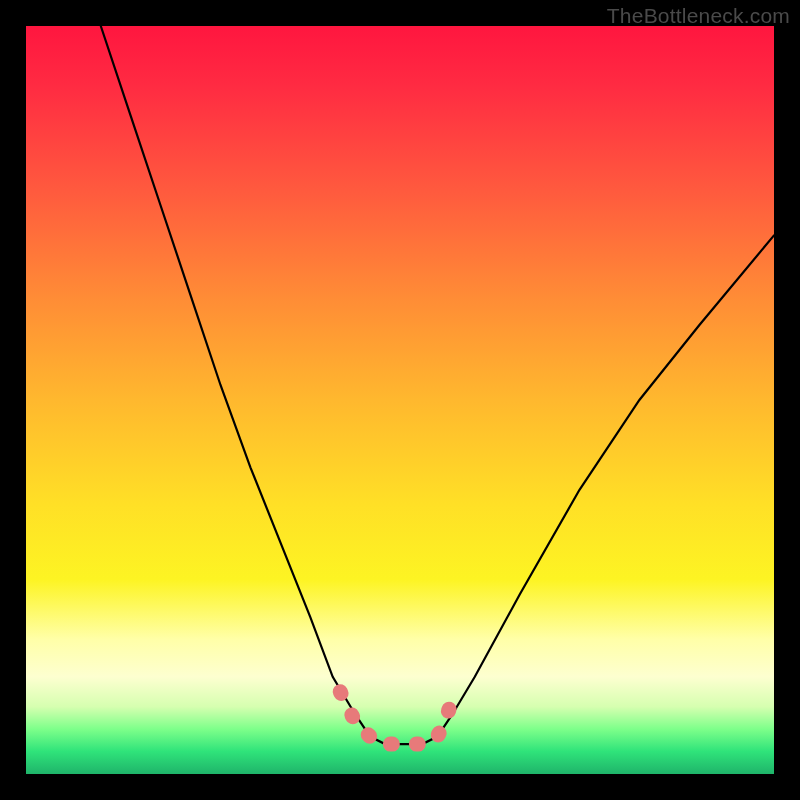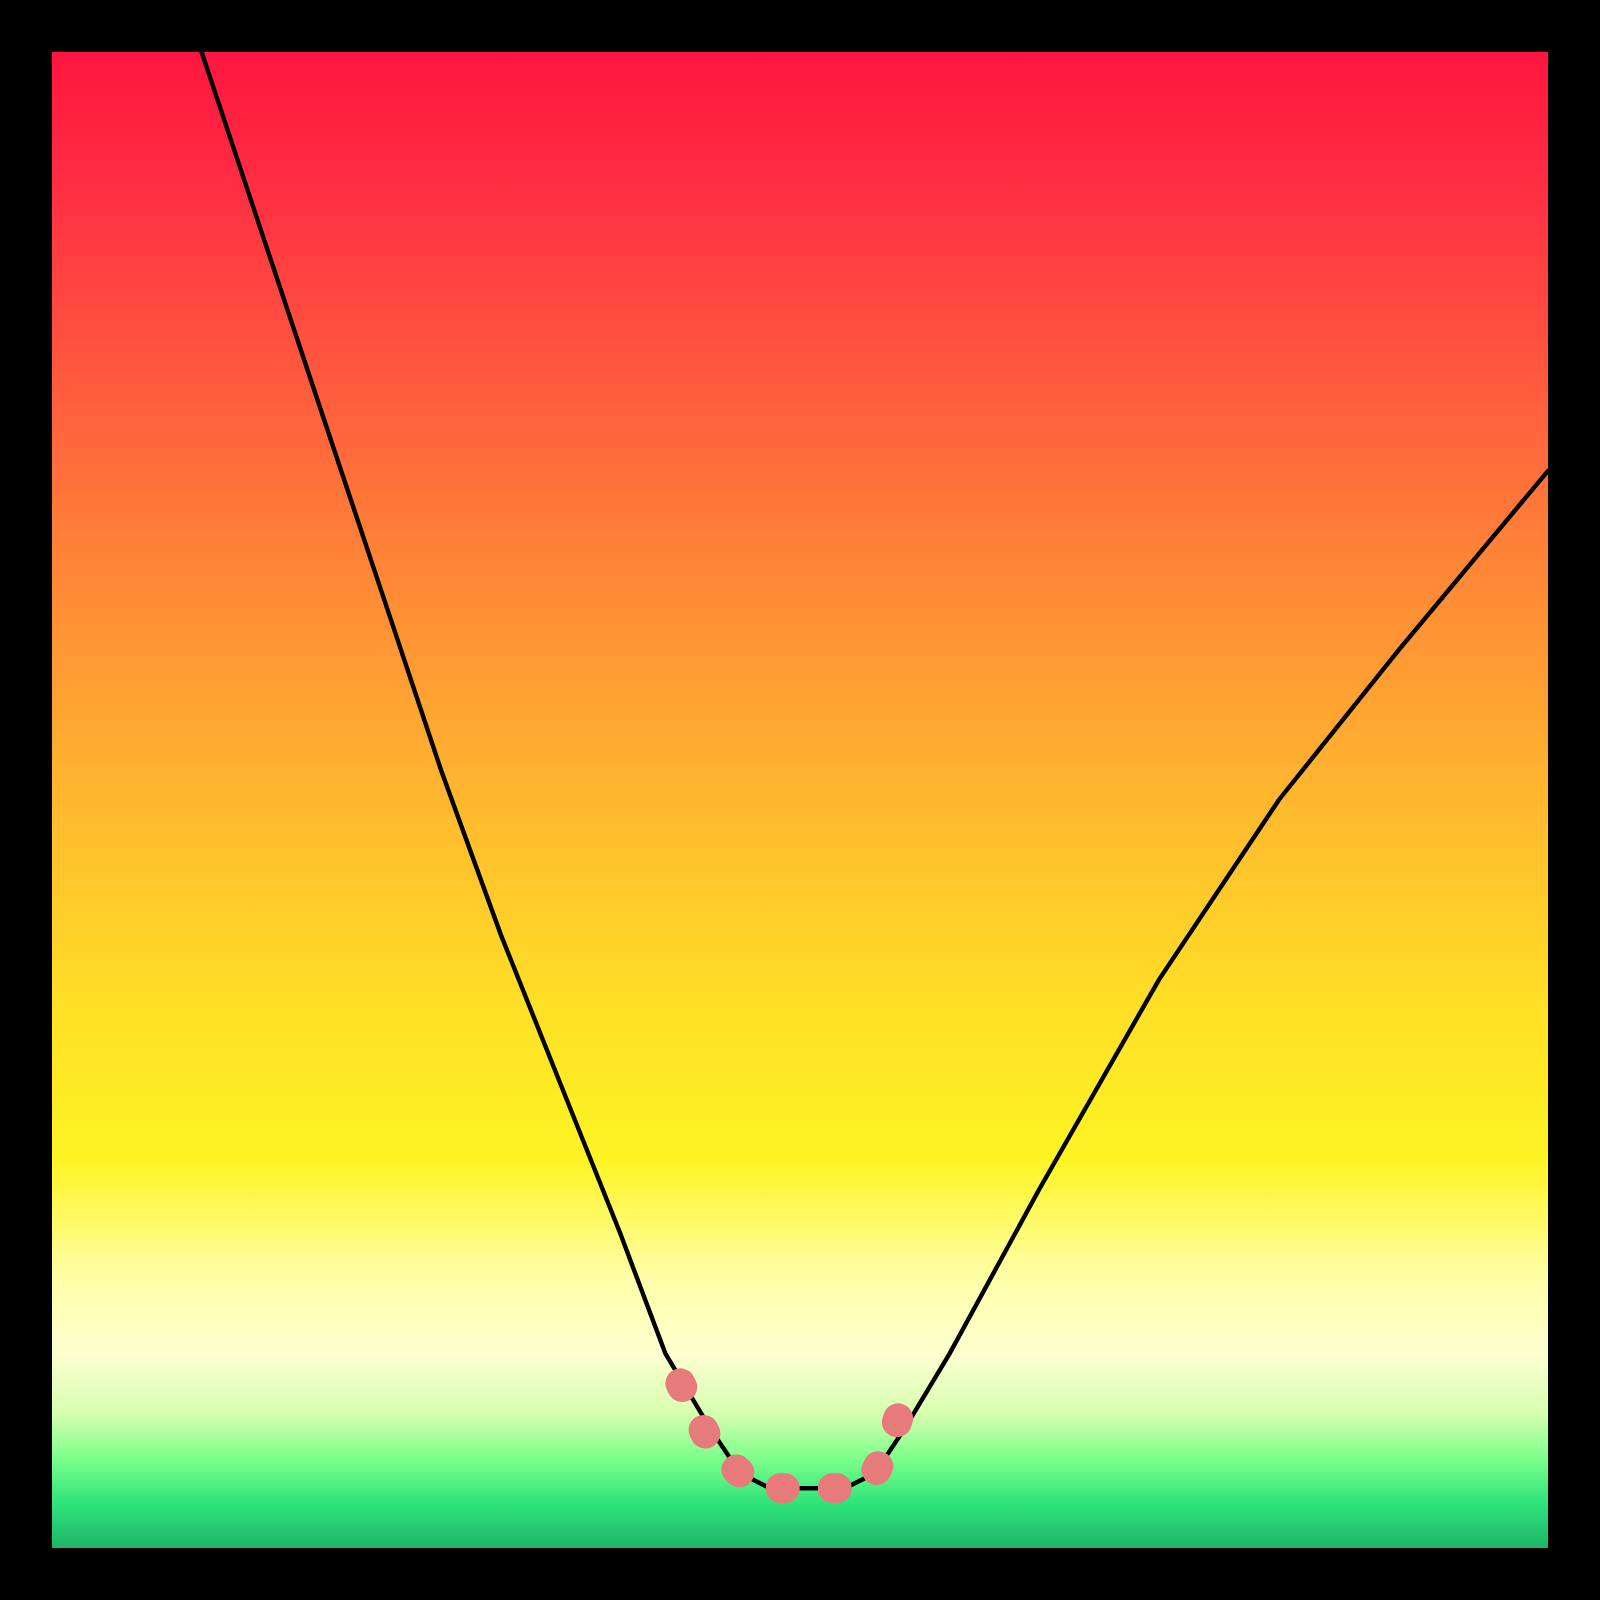--- a/index.html
+++ b/index.html
@@ -57,20 +57,21 @@
     top: 0;
     width: 748px;
     height: 748px;
     overflow: visible;
   }
 </style>
 </head>
 <body>
 
 <div class="frame">
+  <div class="watermark">TheBottleneck.com</div>
 
   <div class="plot-area">
     <svg class="curve" viewBox="0 0 748 748">
       <path id="black-path" d="M74.8 0.0 L104.7 89.8 L134.6 179.5 L164.6 269.3 L194.5 359.0 L224.4 441.3 L254.3 516.1 L284.2 590.9 L306.7 650.8 L329.1 688.2 L344.1 710.6 L359.0 718.1 L396.4 718.1 L411.4 710.6 L426.4 688.2 L448.8 650.8 L493.7 568.5 L553.5 463.8 L613.4 374.0 L673.2 299.2 L748.0 209.4" fill="none" stroke="#000000" stroke-width="2.2" stroke-linecap="round"></path>
       <path id="pink-path" d="M314.2 665.7 L329.1 695.6 L344.1 710.6 L351.6 718.1 L359.0 718.1 L374.0 718.1 L389.0 718.1 L403.9 718.1 L411.4 710.6 L418.9 695.6 L426.4 673.2" fill="none" stroke="#e77a7a" stroke-width="15" stroke-linecap="round" stroke-dasharray="2 24"></path>
     </svg>
   </div>
 </div>
 
 </body></html>

